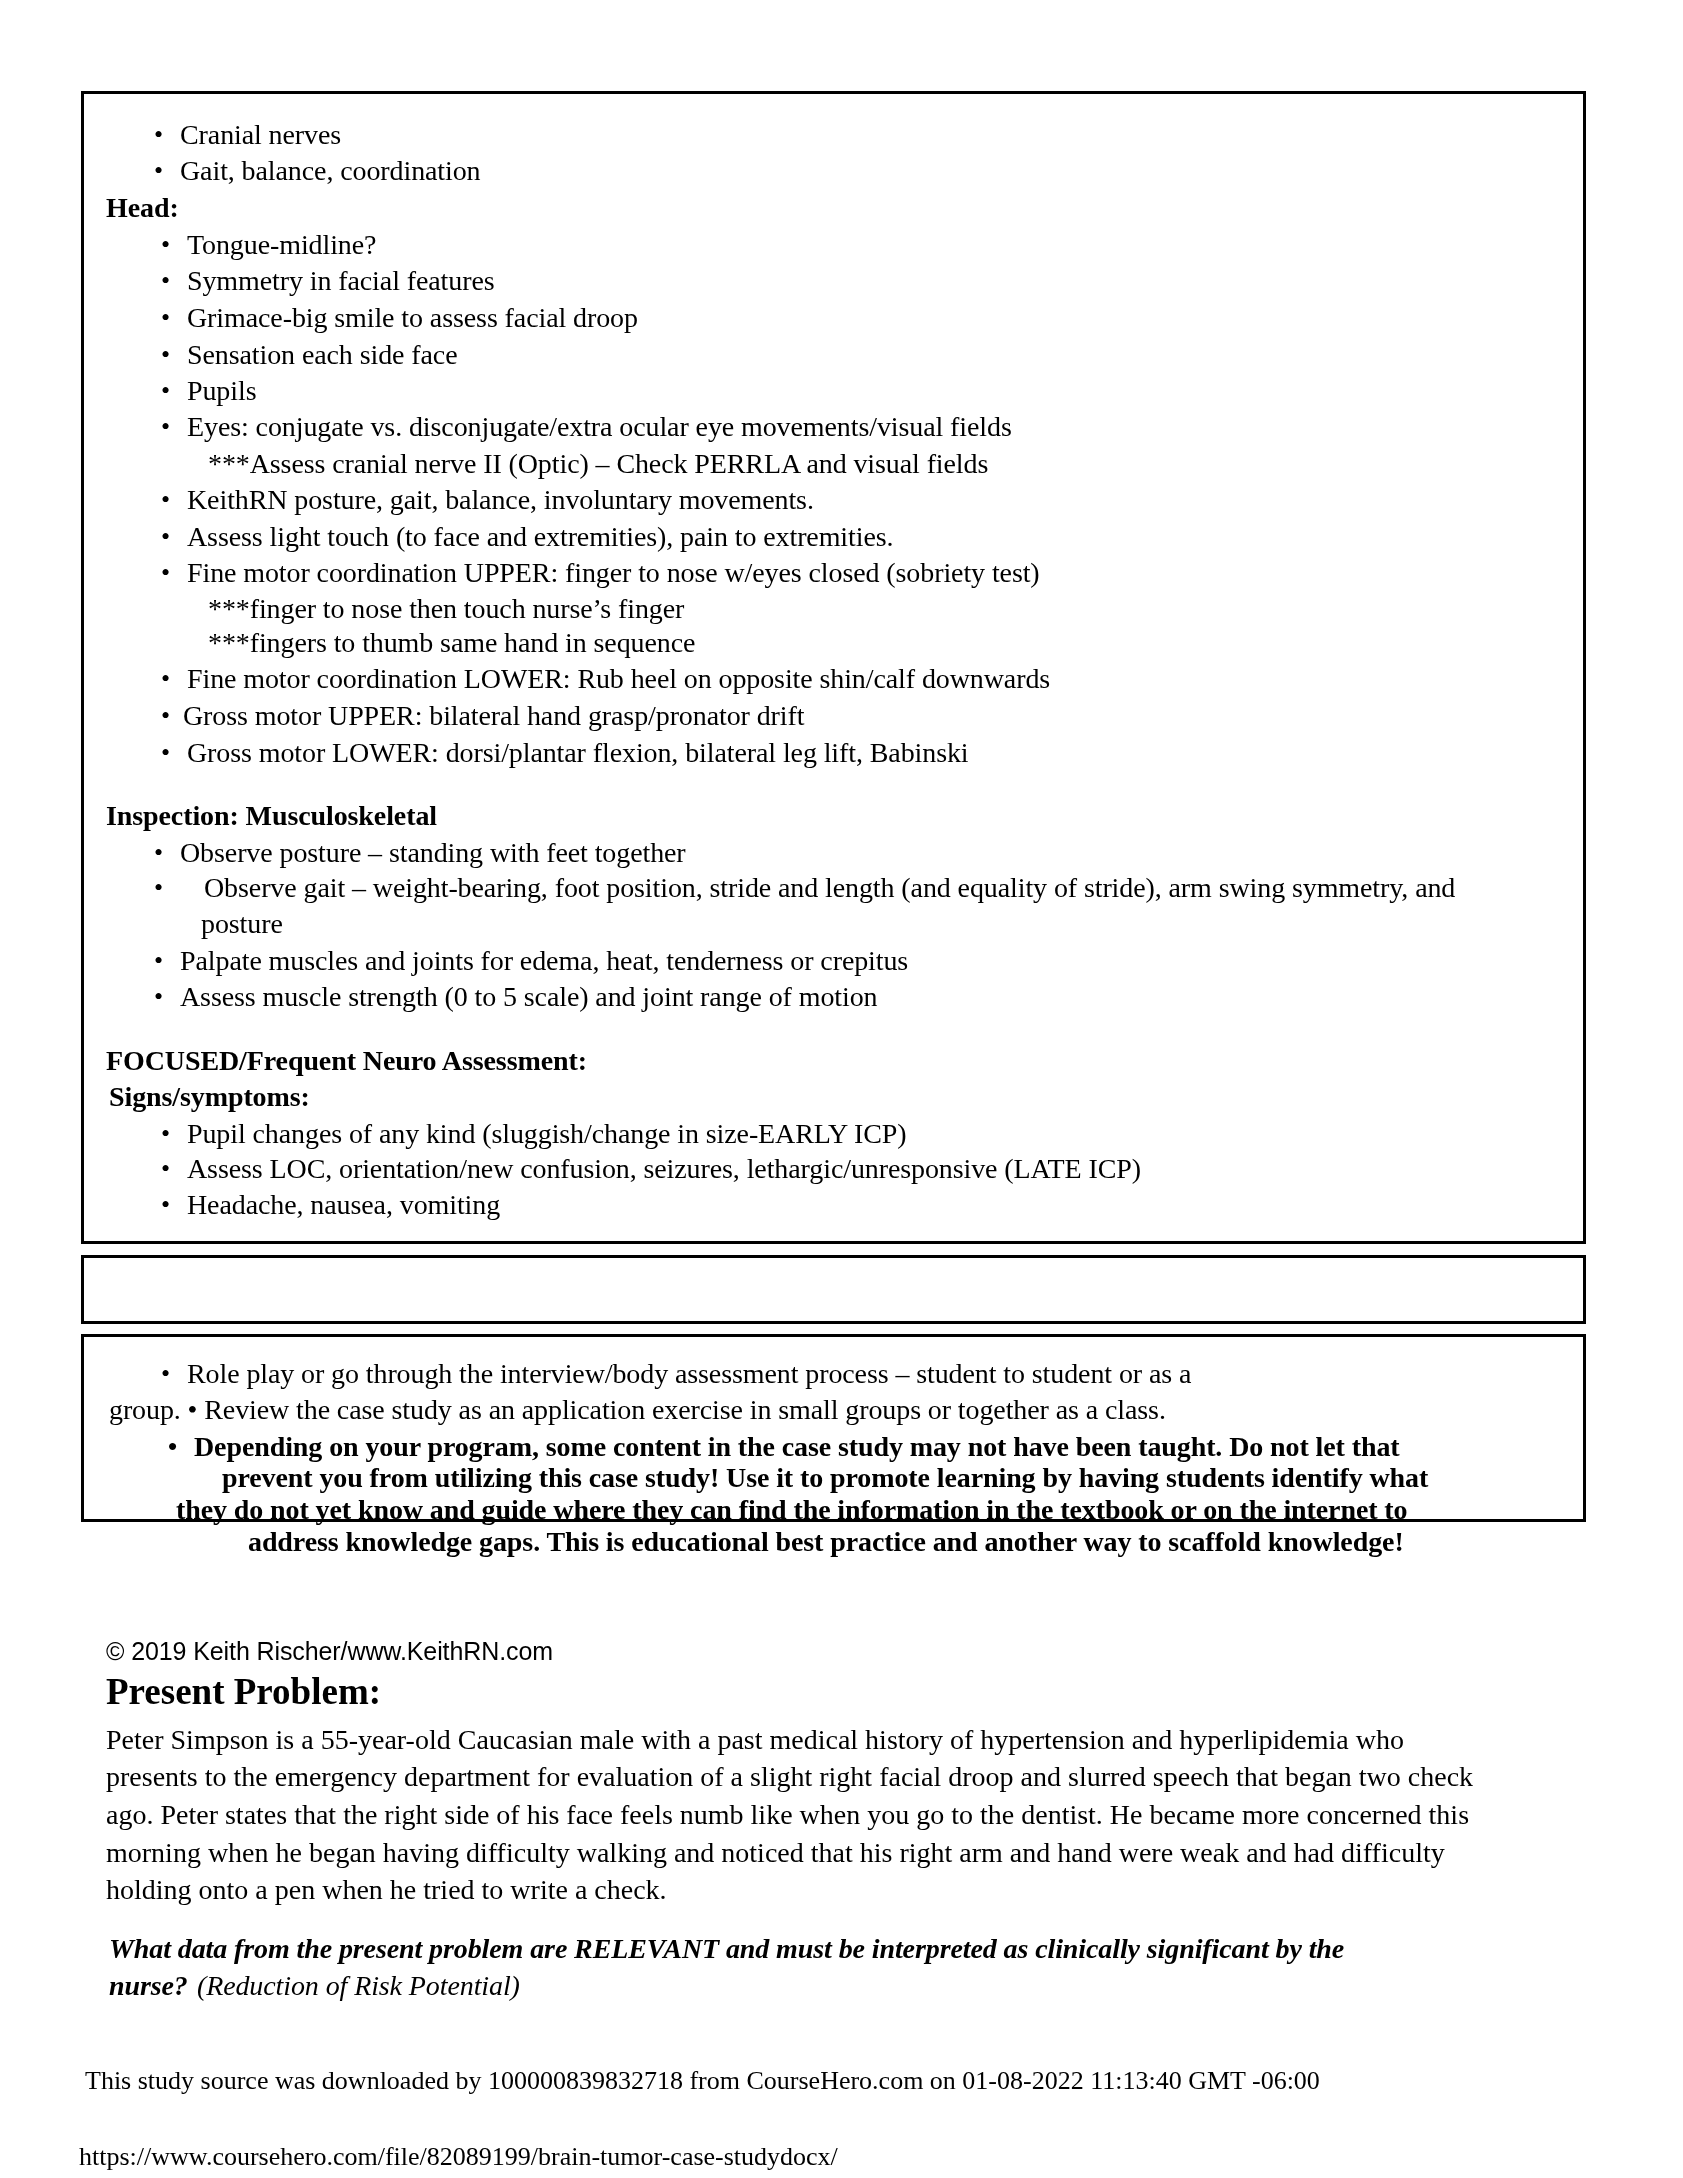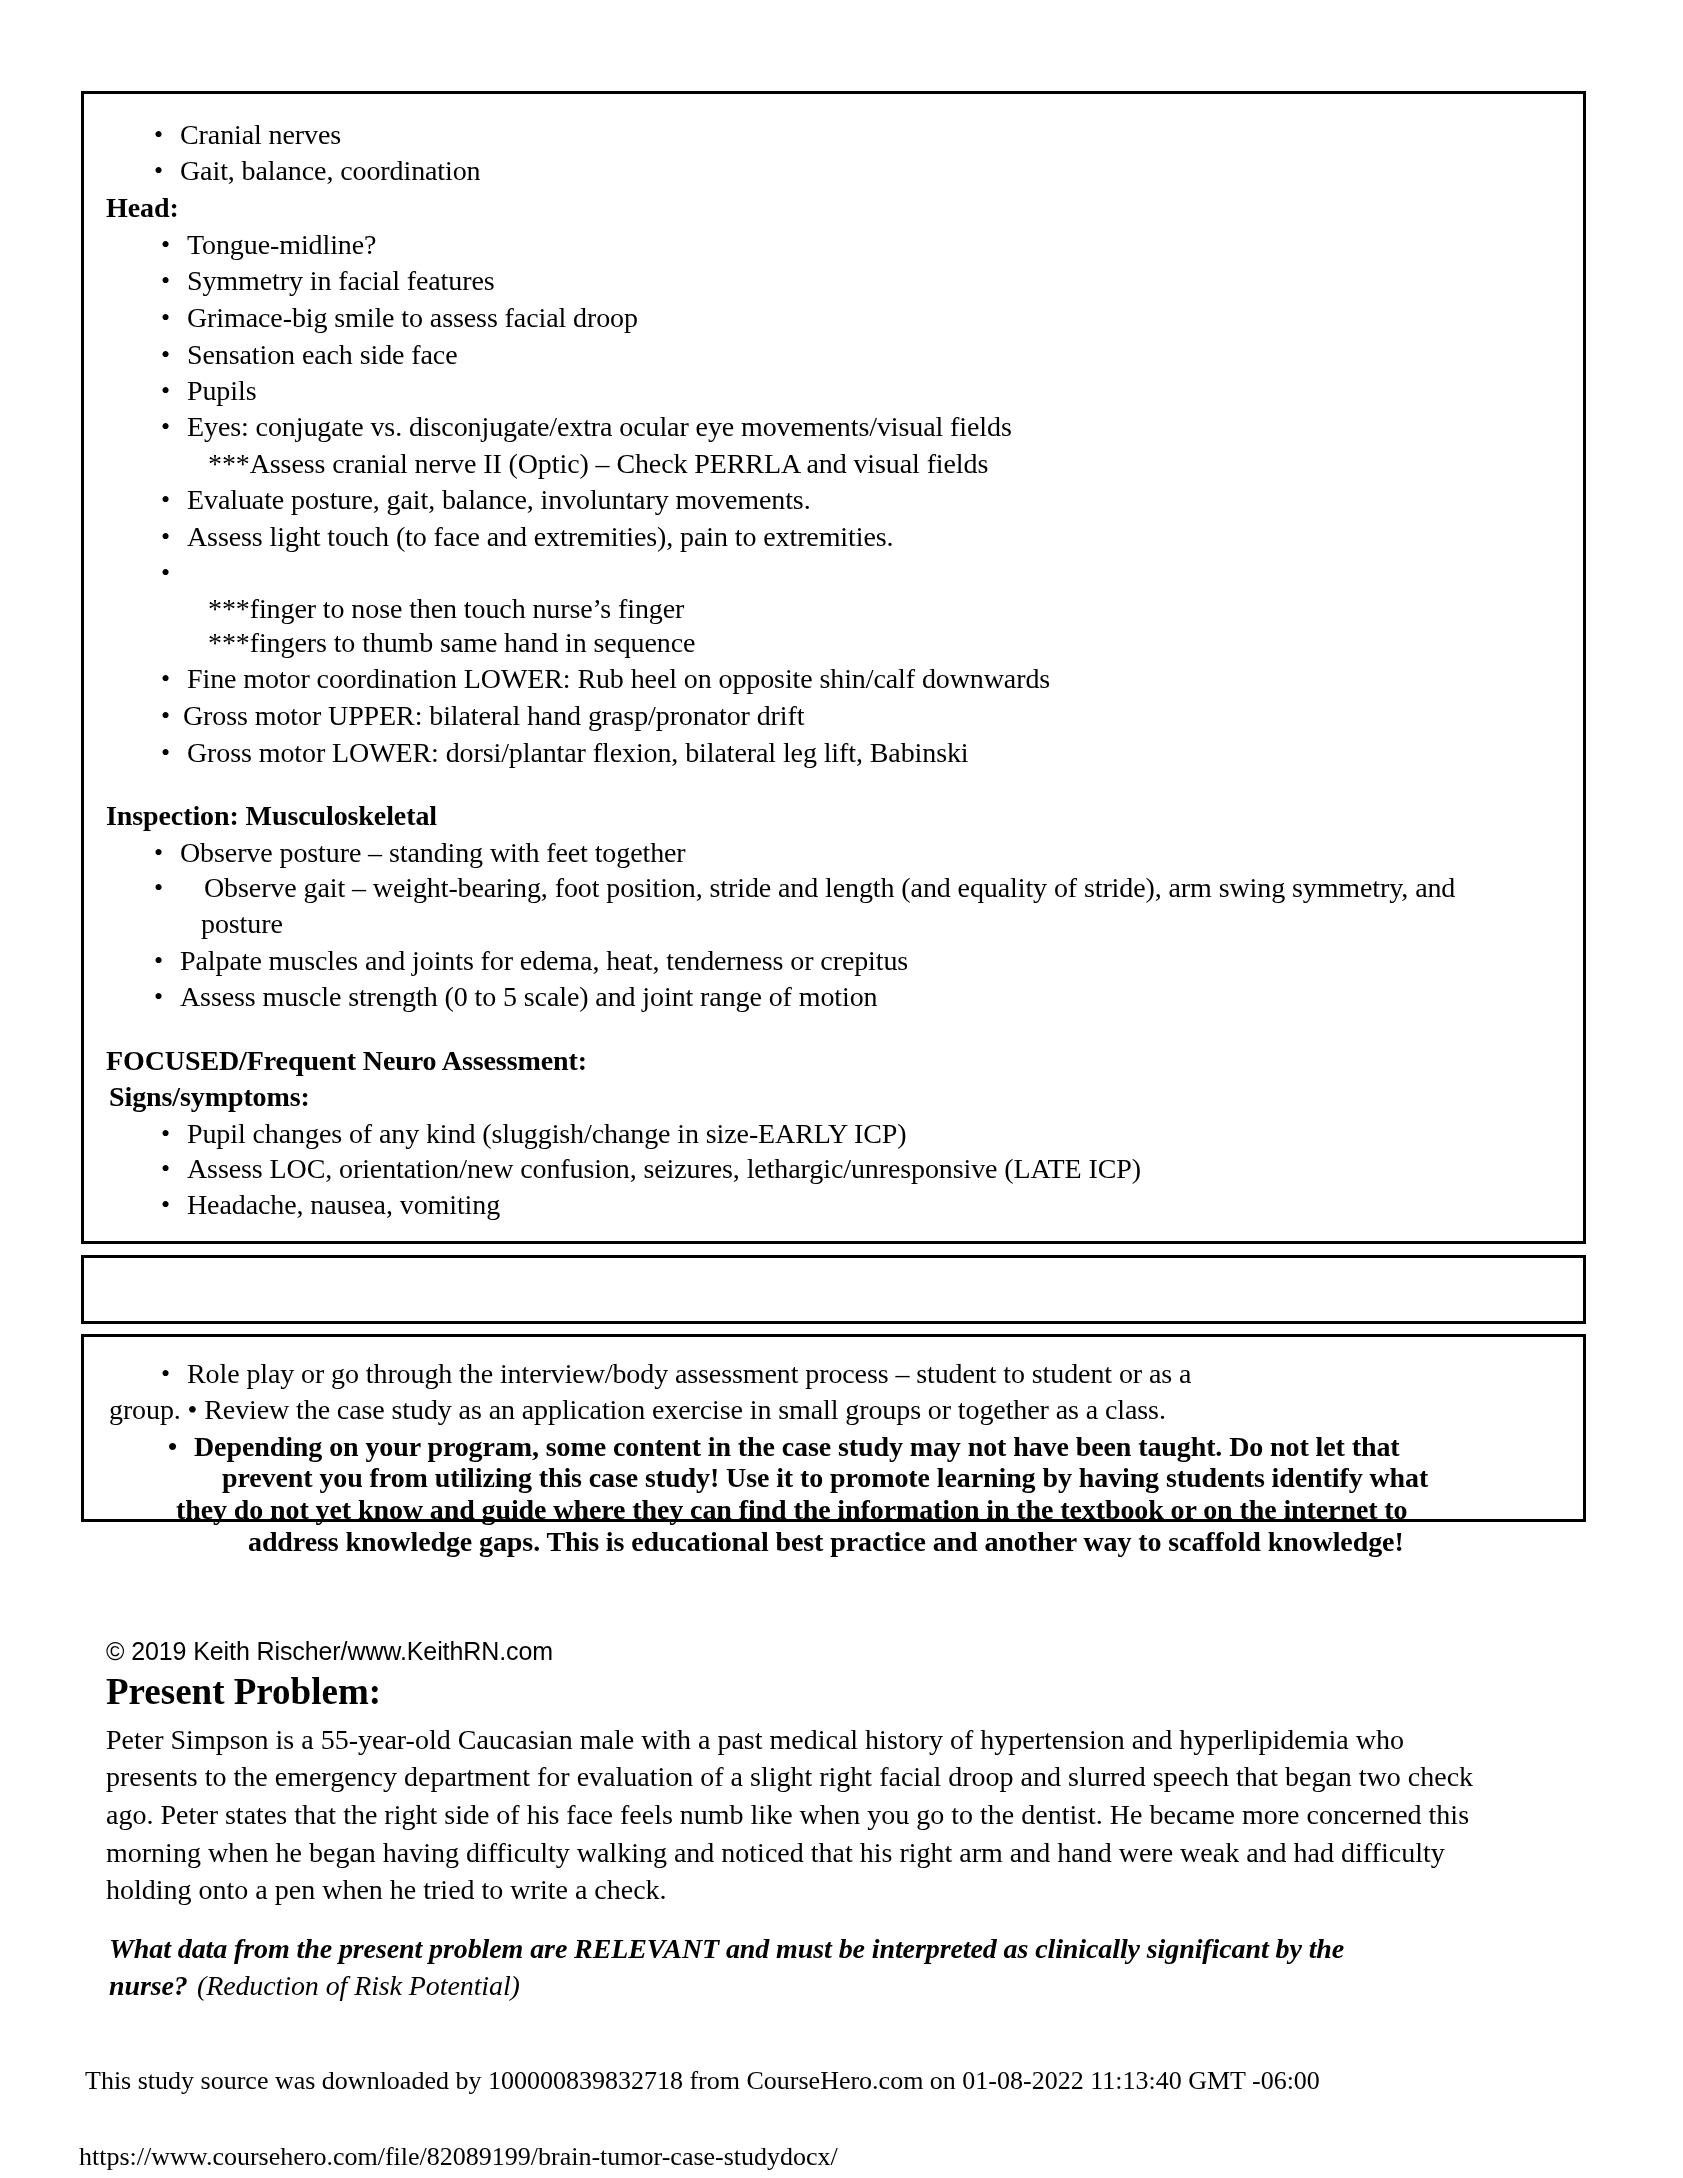--- a/index.html
+++ b/index.html
@@ -110,26 +110,27 @@
 
   <span class="bullet" style="left:161px; top:373px;">•</span>
   <span class="tx" style="left:187px; top:373px;">Pupils</span>
 
   <span class="bullet" style="left:161px; top:409px;">•</span>
   <span class="tx" style="left:187px; top:409px;">Eyes: conjugate vs. disconjugate/extra ocular eye movements/visual fields</span>
 
   <span class="tx" style="left:208px; top:446px;">***Assess cranial nerve II (Optic) – Check PERRLA and visual fields</span>
 
   <span class="bullet" style="left:161px; top:482px;">•</span>
-  <span class="tx" style="left:187px; top:482px;">Evaluate posture, gait, balance, involuntary movements.</span>
+  <span class="tx" style="left:187px; top:482px;">KeithRN posture, gait, balance, involuntary movements.</span>
 
   <span class="bullet" style="left:161px; top:519px;">•</span>
   <span class="tx" style="left:187px; top:519px;">Assess light touch (to face and extremities), pain to extremities.</span>
 
   <span class="bullet" style="left:161px; top:555px;">•</span>
+  <span class="tx" style="left:187px; top:555px;">Fine motor coordination UPPER: finger to nose w/eyes closed (sobriety test)</span>
 
   <span class="tx" style="left:208px; top:591px;">***finger to nose then touch nurse’s finger</span>
   <span class="tx" style="left:208px; top:625px;">***fingers to thumb same hand in sequence</span>
 
   <span class="bullet" style="left:161px; top:661px;">•</span>
   <span class="tx" style="left:187px; top:661px;">Fine motor coordination LOWER: Rub heel on opposite shin/calf downwards</span>
 
   <span class="bullet" style="left:161px; top:698px;">•</span>
   <span class="tx" style="left:183px; top:698px;">Gross motor UPPER: bilateral hand grasp/pronator drift</span>
 

